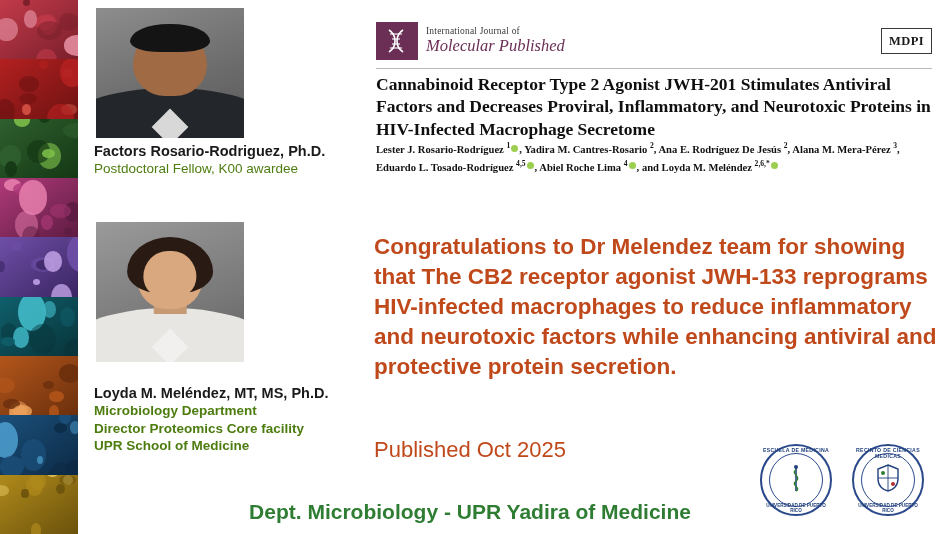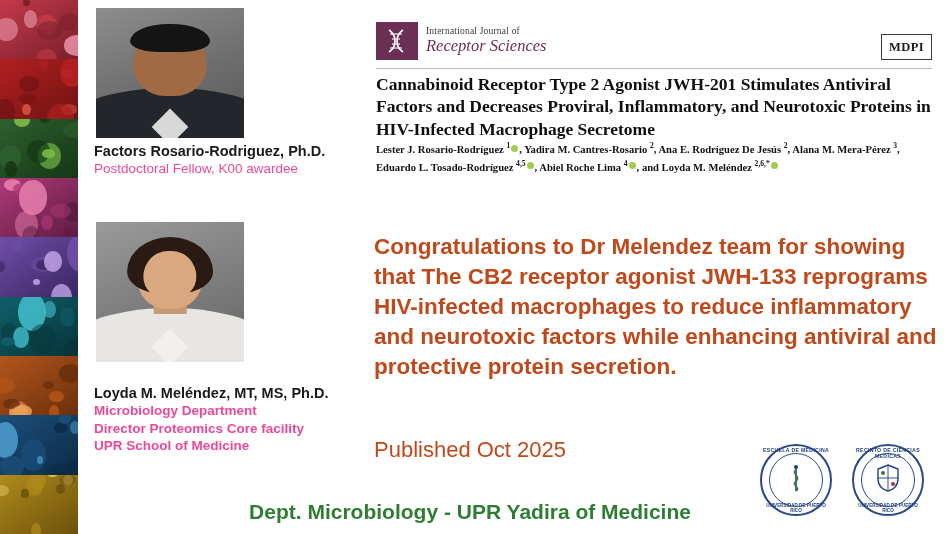--- a/index.html
+++ b/index.html
@@ -97,35 +97,35 @@
   #person-1-text { top: 142px; }
   #person-2-text { top: 384px; }
   .person-name {
     font-weight: bold;
     font-size: 14.5px;
     color: #1a1a1a;
     line-height: 1.25;
   }
   .person-line {
     font-size: 13.5px;
-    color: #ec4899;
+    color: #4d7c0f;
     line-height: 1.3;
   }
   .person-line.bold { font-weight: bold; }
 
   
   #journal-header {
     position: absolute;
     left: 376px;
     top: 22px;
     width: 556px;
   }
   #journal-logo-row {
     display: flex;
-    align-items: flex-end;
+    align-items: center;
     justify-content: space-between;
   }
   #journal-logo {
     display: flex;
     align-items: center;
     gap: 8px;
   }
   #logo-mark {
     width: 42px; height: 38px;
     background: #6b2f56;
@@ -414,21 +414,21 @@
           <path d="M7 3 C15 8, 15 20, 7 25" stroke="#ffffff" stroke-width="1.6" fill="none"></path>
           <path d="M21 3 C13 8, 13 20, 21 25" stroke="#ffffff" stroke-width="1.6" fill="none"></path>
           <line x1="8" y1="7" x2="20" y2="7" stroke="#ffffff" stroke-width="1.1"></line>
           <line x1="10" y1="12" x2="18" y2="12" stroke="#ffffff" stroke-width="1.1"></line>
           <line x1="10" y1="17" x2="18" y2="17" stroke="#ffffff" stroke-width="1.1"></line>
           <line x1="8" y1="21" x2="20" y2="21" stroke="#ffffff" stroke-width="1.1"></line>
         </svg>
       </div>
       <div id="journal-logo-text">
         <div id="journal-logo-top">International Journal of</div>
-        <div id="journal-logo-bottom">Receptor Sciences</div>
+        <div id="journal-logo-bottom">Molecular Published</div>
       </div>
     </div>
     <div id="mdpi-logo">MDPI</div>
   </div>
 
   <div id="journal-rule"></div>
 
 
   <div id="article-title">Cannabinoid Receptor Type 2 Agonist JWH-201 Stimulates Antiviral Factors and Decreases Proviral, Inflammatory, and Neurotoxic Proteins in HIV-Infected Macrophage Secretome</div>
 

